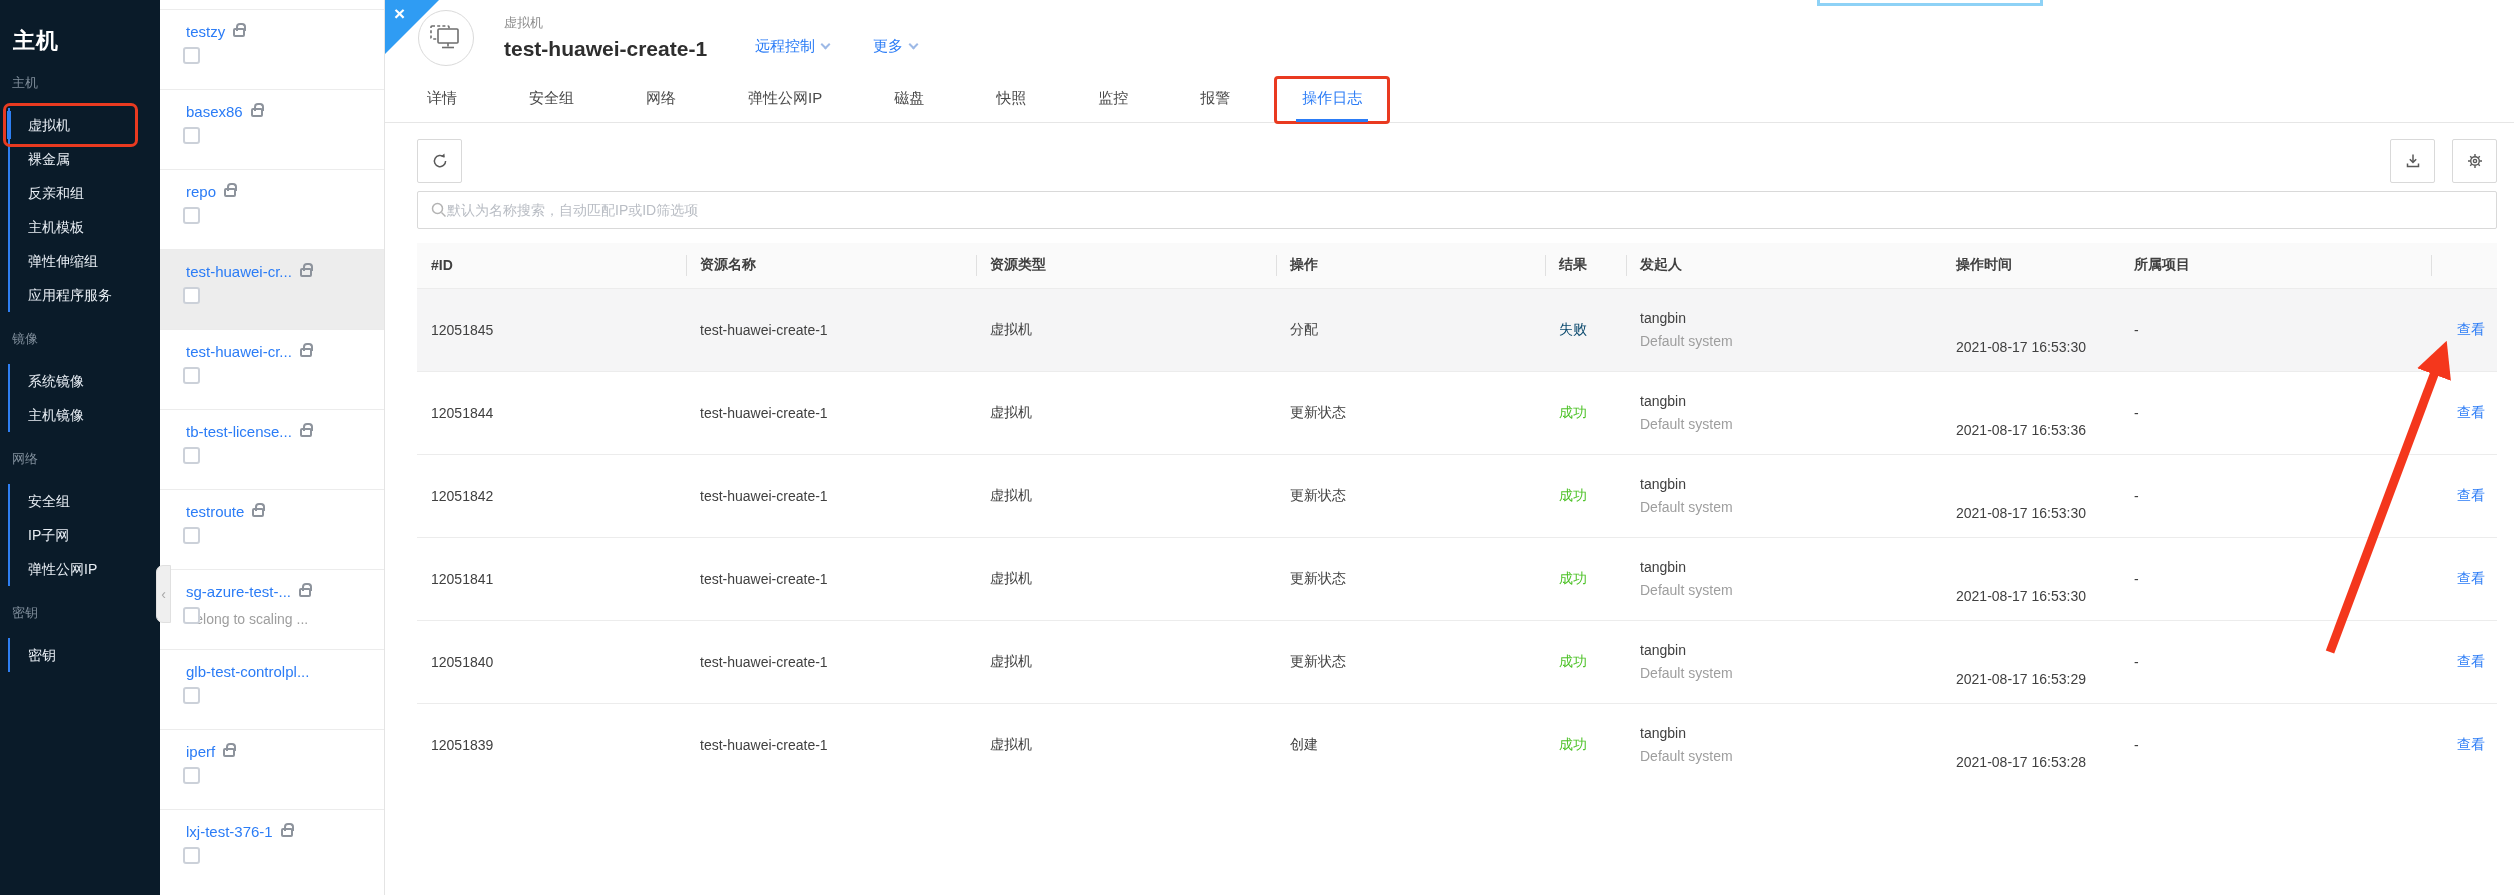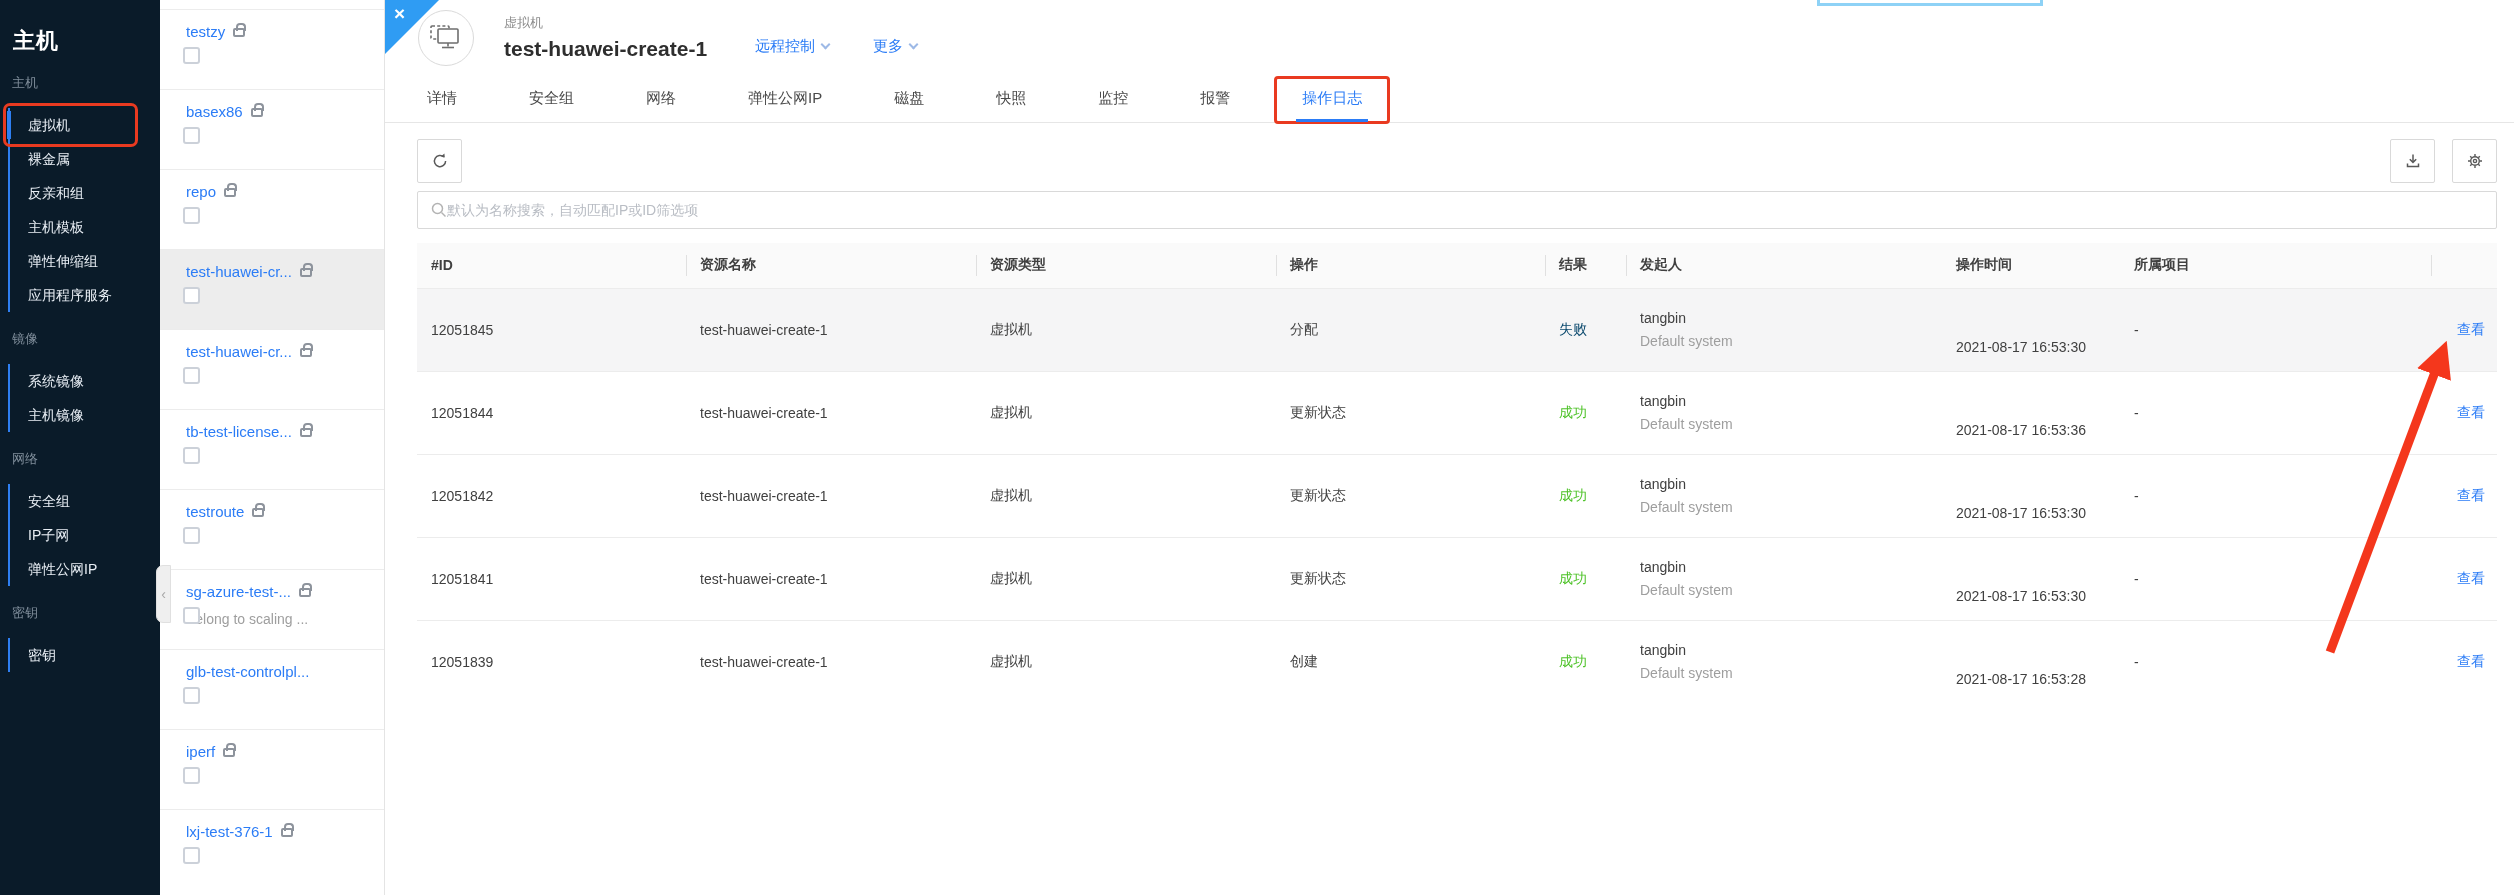--- a/index.html
+++ b/index.html
@@ -458,20 +458,38 @@
     </td>
     <td>
             <div class="time-wrap">2021-08-17 16:53:30</div>
           </td>
     <td>-</td>
     <td class="action-cell">
       <a class="view-link">查看</a>
     </td>
   </tr>
 
+  <tr>
+    <td>12051840</td>
+    <td>test-huawei-create-1</td>
+    <td>虚拟机</td>
+    <td>更新状态</td>
+    <td class="result ok">成功</td>
+    <td>
+      <div>tangbin</div>
+      <div class="initiator-sub">Default system</div>
+    </td>
+    <td>
+            <div class="time-wrap">2021-08-17 16:53:29</div>
+          </td>
+    <td>-</td>
+    <td class="action-cell">
+      <a class="view-link">查看</a>
+    </td>
+  </tr>
 
   <tr>
     <td>12051839</td>
     <td>test-huawei-create-1</td>
     <td>虚拟机</td>
     <td>创建</td>
     <td class="result ok">成功</td>
     <td>
       <div>tangbin</div>
       <div class="initiator-sub">Default system</div>

